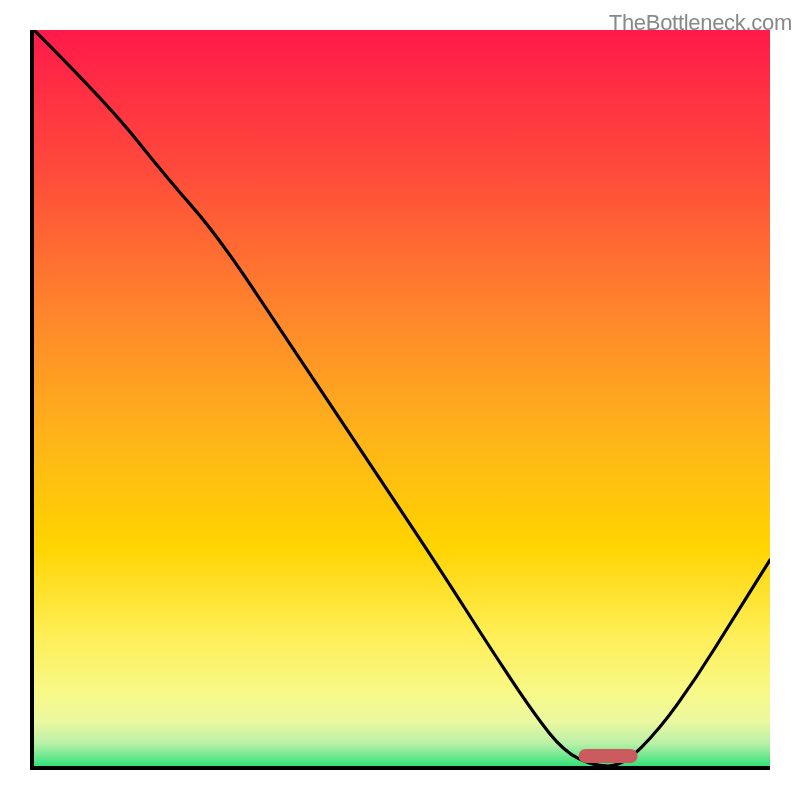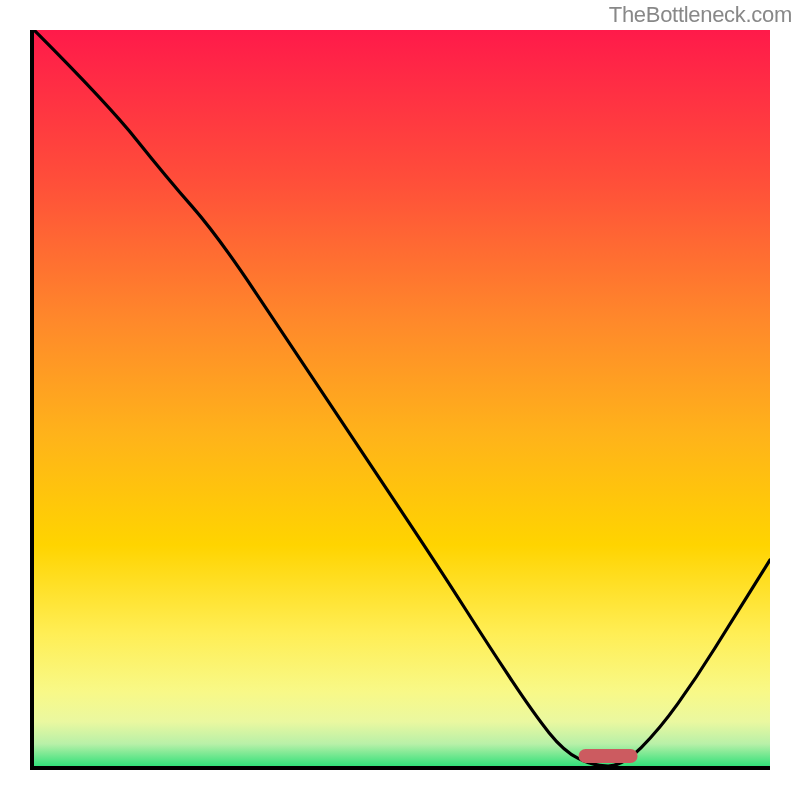--- a/index.html
+++ b/index.html
@@ -10,21 +10,21 @@
     background: #ffffff;
     font-family: Arial, Helvetica, sans-serif;
   }
   .chart-container {
     position: relative;
     width: 800px;
     height: 800px;
   }
   .watermark {
     position: absolute;
-    top: 2px;
+    top: 10px;
     right: 8px;
     color: #888;
     font-size: 22px;
     font-weight: 500;
     letter-spacing: -0.3px;
     z-index: 10;
   }
   .plot-frame {
     position: absolute;
     left: 30px;

